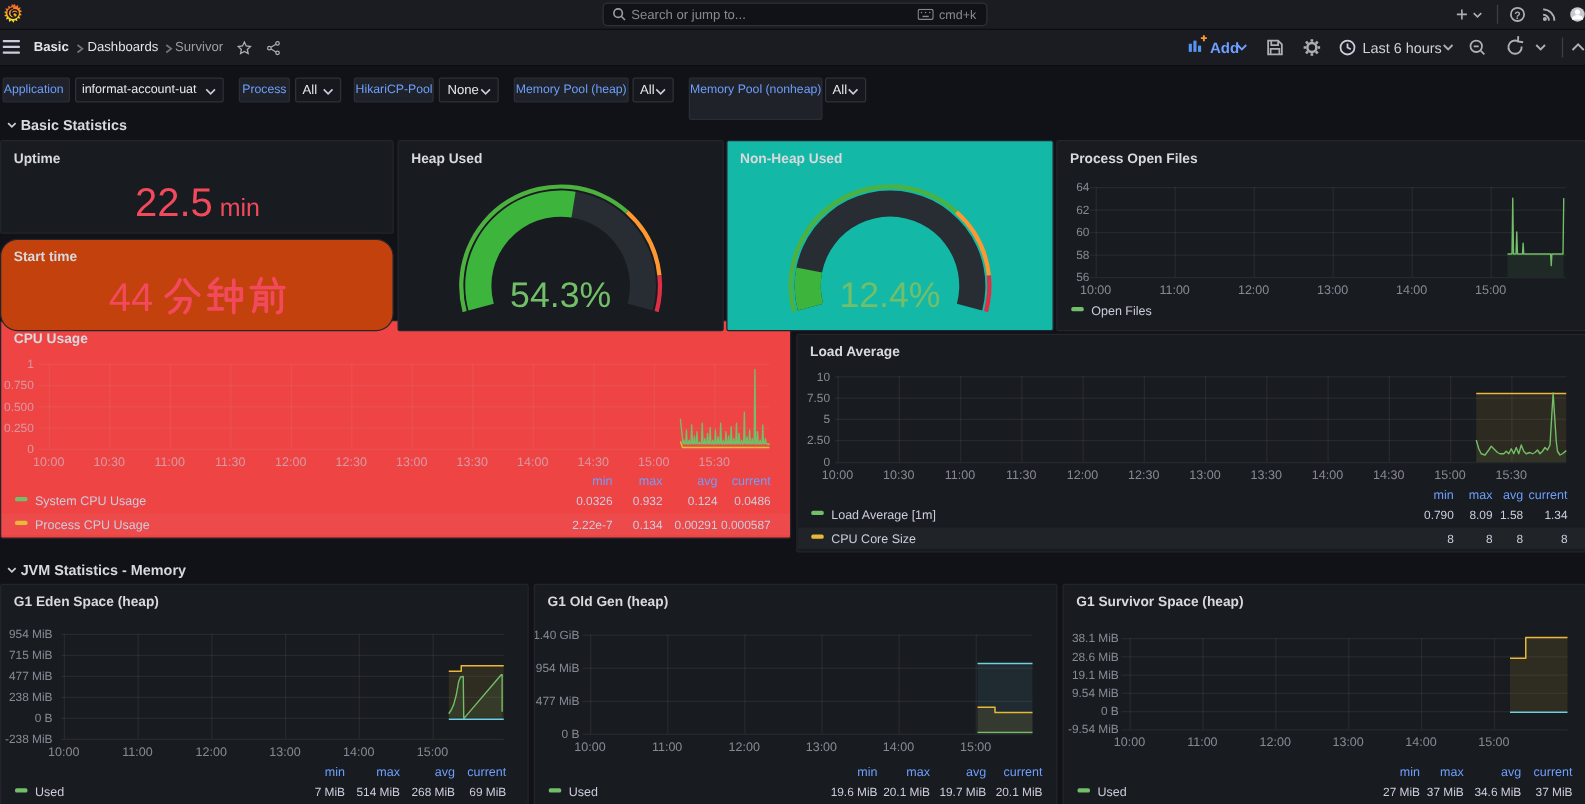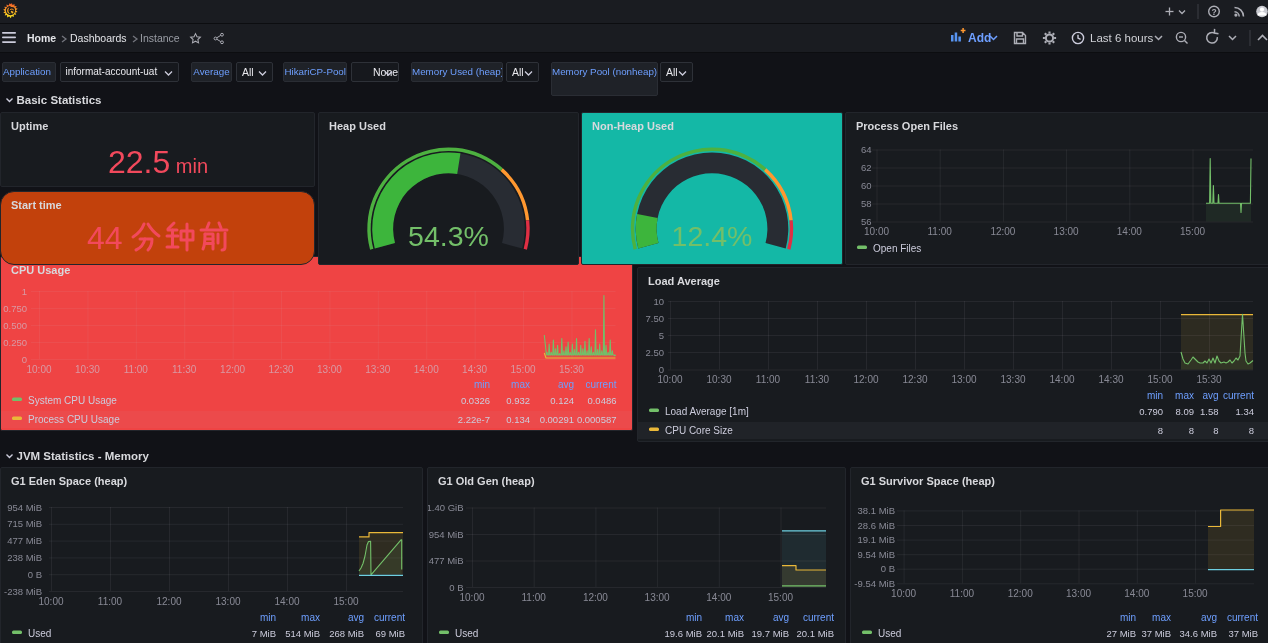--- a/index.html
+++ b/index.html
@@ -11,20 +11,35 @@
   <svg width="15" height="16" viewBox="0 0 60 64" style="position:absolute;left:3px;top:3px">
     <defs>
         <linearGradient id="gl" x1="0" y1="1" x2="0" y2="0">
       <stop offset="0" stop-color="#fcee1f"></stop>
           <stop offset="1" stop-color="#f05a28"></stop>
         </linearGradient>
       </defs>
     <path fill="url(#gl)" d="M30 4 L36 1 38 8 46 4 46 13 55 12 50 20 59 23 51 29 58 36 49 38 53 47 43 46 43 56 35 52 31 61 25 53 17 58 16 48 7 50 10 41 1 39 8 33 1 26 9 23 5 15 15 16 14 6 23 10 26 1 Z"></path>
     <path d="M30 14 a16 16 0 1 0 16 16 a11 11 0 1 0 -11 11 a6.5 6.5 0 1 1 6.5 -6.5" fill="none" stroke="#16171c" stroke-width="5"></path>
   </svg>
+  <div style="position:absolute;left:482px;top:2px;width:306px;height:17px;background:#111217;border:1px solid #2e3138;border-radius:4px">
+    <svg width="11" height="11" style="position:absolute;left:7px;top:3px">
+        <circle cx="4.5" cy="4.5" r="3.4" fill="none" stroke="#9a9da5" stroke-width="1.3"></circle>
+        <line x1="7" y1="7" x2="10" y2="10" stroke="#9a9da5" stroke-width="1.3"></line>
+      </svg>
+    <span style="position:absolute;left:22px;top:3px;font-size:10.5px;color:#878a92">Search or jump to...</span>
+    <svg width="13" height="9" style="position:absolute;right:42px;top:4px">
+        <rect x="0.5" y="0.5" width="12" height="8" rx="1.5" fill="none" stroke="#878a92" stroke-width="1"></rect>
+        <circle cx="3.2" cy="3" r="0.6" fill="#878a92"></circle>
+        <circle cx="6.5" cy="3" r="0.6" fill="#878a92"></circle>
+        <circle cx="9.8" cy="3" r="0.6" fill="#878a92"></circle>
+        <rect x="4" y="5.6" width="5" height="1.1" fill="#878a92"></rect>
+      </svg>
+    <span style="position:absolute;right:8px;top:3.5px;font-size:10px;color:#878a92">cmd+k</span>
+  </div>
   <svg width="130" height="23" style="position:absolute;right:0;top:0">
     <g stroke="#adaeb6" stroke-width="1.3" fill="none">
       <line x1="27.5" y1="11.5" x2="35.5" y2="11.5"></line>
         <line x1="31.5" y1="7.5" x2="31.5" y2="15.5"></line>
       <polyline points="41,10.5 44,13.5 47,10.5"></polyline>
     </g>
     <line x1="60" y1="4" x2="60" y2="19" stroke="rgba(204,204,220,0.2)" stroke-width="1"></line>
     <circle cx="76" cy="11.5" r="5.3" fill="none" stroke="#adaeb6" stroke-width="1.4"></circle>
     <text x="76" y="15" font-size="8.5" fill="#adaeb6" text-anchor="middle" font-weight="700">?</text>
     <g stroke="#adaeb6" stroke-width="1.5" fill="none">
@@ -38,29 +53,29 @@
   </svg>
 </div>
 <div style="position:absolute;left:0;top:24px;width:1268px;height:28px;background:#1a1c21;border-bottom:1px solid #0c0d10">
   <svg width="16" height="12" style="position:absolute;left:2px;top:8px">
       <g fill="#ccccdc">
         <rect x="0" y="0" width="14" height="1.7" rx="0.8"></rect>
         <rect x="0" y="4.6" width="14" height="1.7" rx="0.8"></rect>
         <rect x="0" y="9.2" width="14" height="1.7" rx="0.8"></rect>
       </g>
     </svg>
-  <span style="position:absolute;left:27px;top:7.5px;font-size:10.5px;font-weight:700;color:#e3e4e8">Home</span>
+  <span style="position:absolute;left:27px;top:7.5px;font-size:10.5px;font-weight:700;color:#e3e4e8">Basic</span>
   <svg width="8" height="8" style="position:absolute;left:59.5px;top:10.5px">
       <polyline points="2,1 6,4 2,7" stroke="#73757d" stroke-width="1.3" fill="none"></polyline>
     </svg>
   <span style="position:absolute;left:70px;top:7.5px;font-size:10.5px;font-weight:400;color:#e3e4e8">Dashboards</span>
   <svg width="8" height="8" style="position:absolute;left:130.5px;top:10.5px">
       <polyline points="2,1 6,4 2,7" stroke="#73757d" stroke-width="1.3" fill="none"></polyline>
     </svg>
-  <span style="position:absolute;left:140px;top:7.5px;font-size:10.5px;font-weight:500;color:#9a9da5">Instance</span>
+  <span style="position:absolute;left:140px;top:7.5px;font-size:10.5px;font-weight:500;color:#9a9da5">Survivor</span>
   <svg width="13" height="13" viewBox="0 0 24 24" style="position:absolute;left:189px;top:8px">
       <path d="M12 3l2.7 5.8 6.3.8-4.6 4.3 1.2 6.1-5.6-3-5.6 3 1.2-6.1L3 9.6l6.3-.8z" fill="none" stroke="#adaeb6" stroke-width="1.9"></path>
     </svg>
   <svg width="13.5" height="13" viewBox="0 0 24 24" style="position:absolute;left:212px;top:8px">
       <g fill="none" stroke="#adaeb6" stroke-width="1.8">
         <circle cx="18" cy="5" r="2.6"></circle>
         <circle cx="6" cy="12" r="2.6"></circle>
         <circle cx="18" cy="19" r="2.6"></circle>
         <line x1="8.4" y1="10.7" x2="15.6" y2="6.3"></line>
         <line x1="8.4" y1="13.3" x2="15.6" y2="17.7"></line>
@@ -102,29 +117,29 @@
     <polyline points="291,12 294.5,15.5 298,12" stroke="#adaeb6" stroke-width="1.5" fill="none"></polyline>
     <line x1="312" y1="6" x2="312" y2="22" stroke="rgba(204,204,220,0.2)" stroke-width="1"></line>
     <polyline points="320,16 324.5,11.5 329,16" stroke="#adaeb6" stroke-width="1.6" fill="none"></polyline>
   </svg>
 </div>
 
 <div style="position:absolute;left:2px;top:62px;width:54px;height:20px;background:#1f2228;border:1px solid #2a2d34;border-radius:2px;box-sizing:border-box;white-space:nowrap;font-size:9.8px;font-weight:500;color:#6e9fff;line-height:18px;overflow:hidden">Application</div>
 <div style="position:absolute;left:59.5px;top:62px;width:119px;height:20px;background:#16181d;border:1px solid #2e3138;border-radius:2px;box-sizing:border-box;font-size:10px;font-weight:500;color:#e8e8ed;line-height:18px;padding-left:5px;white-space:nowrap">informat-account-uat<svg width="9" height="7" style="position:absolute;right:5px;top:7px">
       <polyline points="1,1.5 4.5,5 8,1.5" stroke="#ccccdc" stroke-width="1.3" fill="none"></polyline>
     </svg></div>
-<div style="position:absolute;left:191px;top:62px;width:41px;height:20px;background:#1f2228;border:1px solid #2a2d34;border-radius:2px;box-sizing:border-box;text-align:center;white-space:nowrap;font-size:9.8px;font-weight:500;color:#6e9fff;line-height:18px;overflow:hidden">Average</div>
+<div style="position:absolute;left:191px;top:62px;width:41px;height:20px;background:#1f2228;border:1px solid #2a2d34;border-radius:2px;box-sizing:border-box;text-align:center;white-space:nowrap;font-size:9.8px;font-weight:500;color:#6e9fff;line-height:18px;overflow:hidden">Process</div>
 <div style="position:absolute;left:236px;top:62px;width:37px;height:20px;background:#16181d;border:1px solid #2e3138;border-radius:2px;box-sizing:border-box;font-size:10.5px;font-weight:500;color:#e8e8ed;line-height:18px;padding-left:5px;white-space:nowrap">All<svg width="9" height="7" style="position:absolute;right:5px;top:7px">
       <polyline points="1,1.5 4.5,5 8,1.5" stroke="#ccccdc" stroke-width="1.3" fill="none"></polyline>
     </svg></div>
 <div style="position:absolute;left:283px;top:62px;width:64px;height:20px;background:#1f2228;border:1px solid #2a2d34;border-radius:2px;box-sizing:border-box;text-align:right;white-space:nowrap;font-size:9.8px;font-weight:500;color:#6e9fff;line-height:18px;overflow:hidden">HikariCP-Pool</div>
-<div style="position:absolute;left:351px;top:62px;width:48px;height:20px;background:#16181d;border:1px solid #2e3138;border-radius:2px;box-sizing:border-box;font-size:10.5px;font-weight:500;color:#e8e8ed;line-height:18px;padding-left:21px;white-space:nowrap">None<svg width="9" height="7" style="position:absolute;right:5px;top:7px">
+<div style="position:absolute;left:351px;top:62px;width:48px;height:20px;background:#16181d;border:1px solid #2e3138;border-radius:2px;box-sizing:border-box;font-size:10.5px;font-weight:500;color:#e8e8ed;line-height:18px;padding-left:6px;white-space:nowrap">None<svg width="9" height="7" style="position:absolute;right:5px;top:7px">
       <polyline points="1,1.5 4.5,5 8,1.5" stroke="#ccccdc" stroke-width="1.3" fill="none"></polyline>
     </svg></div>
-<div style="position:absolute;left:411px;top:62px;width:92px;height:20px;background:#1f2228;border:1px solid #2a2d34;border-radius:2px;box-sizing:border-box;text-align:center;white-space:nowrap;font-size:9.8px;font-weight:500;color:#6e9fff;line-height:18px;overflow:hidden">Memory Used (heap)</div>
+<div style="position:absolute;left:411px;top:62px;width:92px;height:20px;background:#1f2228;border:1px solid #2a2d34;border-radius:2px;box-sizing:border-box;text-align:center;white-space:nowrap;font-size:9.8px;font-weight:500;color:#6e9fff;line-height:18px;overflow:hidden">Memory Pool (heap)</div>
 <div style="position:absolute;left:506px;top:62px;width:33px;height:20px;background:#16181d;border:1px solid #2e3138;border-radius:2px;box-sizing:border-box;font-size:10.5px;font-weight:500;color:#e8e8ed;line-height:18px;padding-left:5px;white-space:nowrap">All<svg width="9" height="7" style="position:absolute;right:5px;top:7px">
       <polyline points="1,1.5 4.5,5 8,1.5" stroke="#ccccdc" stroke-width="1.3" fill="none"></polyline>
     </svg></div>
 <div style="position:absolute;left:551px;top:62px;width:107px;height:34px;background:#1f2228;border:1px solid #2a2d34;border-radius:2px;box-sizing:border-box;text-align:center;white-space:nowrap;font-size:9.8px;font-weight:500;color:#6e9fff;line-height:18px;overflow:hidden">Memory Pool (nonheap)</div>
 <div style="position:absolute;left:660px;top:62px;width:33px;height:20px;background:#16181d;border:1px solid #2e3138;border-radius:2px;box-sizing:border-box;font-size:10.5px;font-weight:500;color:#e8e8ed;line-height:18px;padding-left:5px;white-space:nowrap">All<svg width="9" height="7" style="position:absolute;right:5px;top:7px">
       <polyline points="1,1.5 4.5,5 8,1.5" stroke="#ccccdc" stroke-width="1.3" fill="none"></polyline>
     </svg></div>
 <svg width="300" height="16" style="position:absolute;left:4px;top:92px">
     <polyline points="2.5,6.5 5.5,9.5 8.5,6.5" stroke="#ccccdc" stroke-width="1.4" fill="none"></polyline>
     <text x="12.5" y="12" font-size="11.5" font-weight="700" fill="#d8d9dd" font-family="Liberation Sans">Basic Statistics</text>

